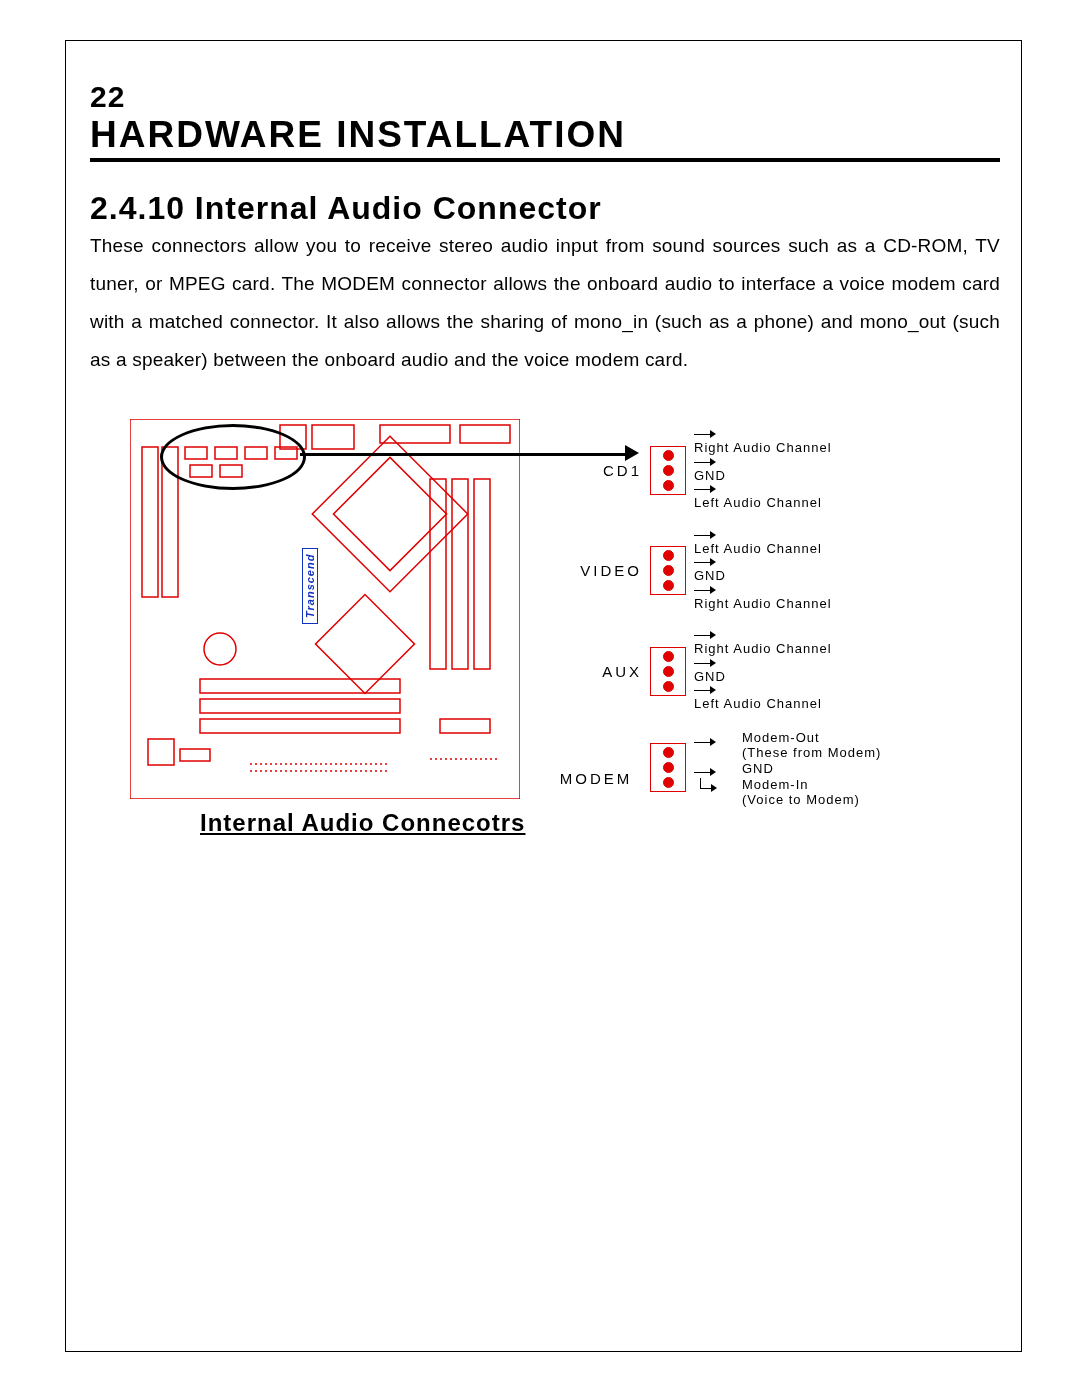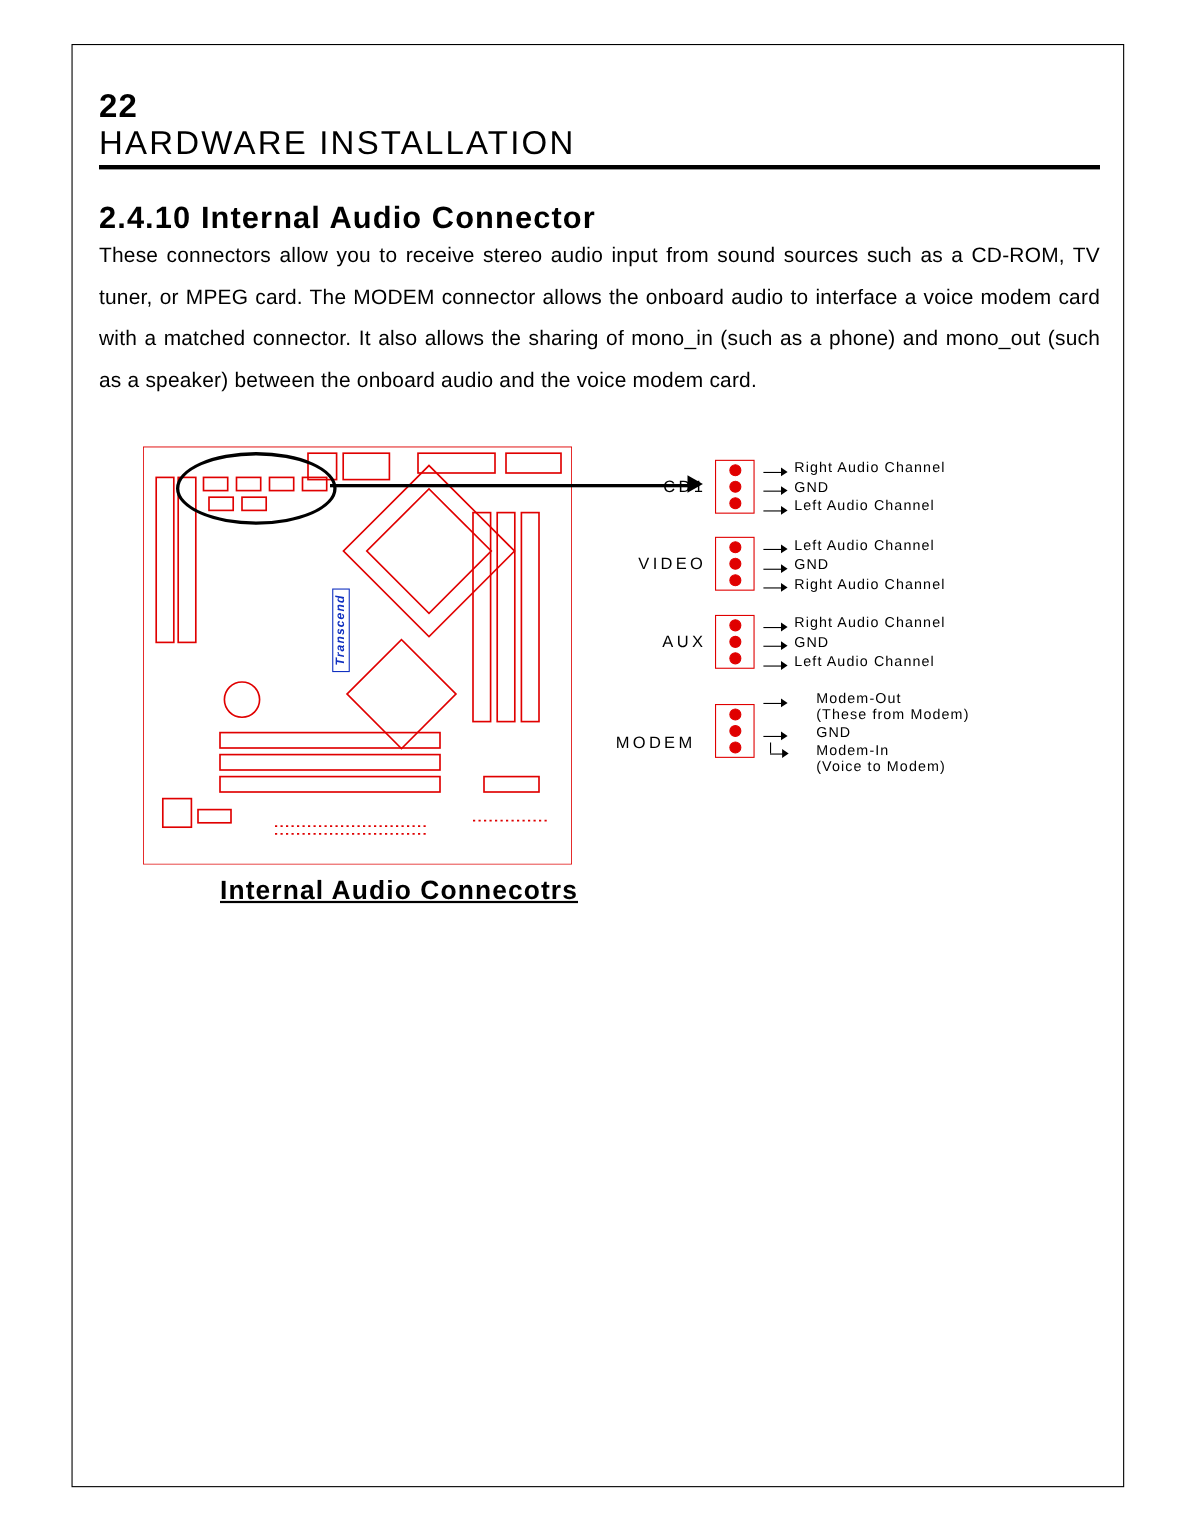--- a/index.html
+++ b/index.html
@@ -33,29 +33,29 @@
     margin-top: 10px;
     flex-direction: column;
   }
   .page-number {
     font-weight: 700;
     font-size: 30px;
     margin-right: 40px;
     letter-spacing: 1px;
   }
   .chapter-title {
-    font-weight: 400;
-    font-size: 30px;
+    font-weight: 700;
+    font-size: 37px;
     letter-spacing: 2px;
     flex: 1;
     text-align: right;
   }
   .section-heading {
     font-weight: 700;
-    font-size: 28px;
+    font-size: 32px;
     margin-top: 28px;
     letter-spacing: 1px;
   }
   .body-text {
     font-size: 19px;
     line-height: 2.0;
     margin-top: 0;
     text-align: justify;
     letter-spacing: 0.2px;
   }
@@ -128,21 +128,21 @@
     border: 1.5px solid #e00000;
     border-radius: 50%;
     background: #e00000;
   }
   .pin-labels {
     margin-left: 8px;
     font-size: 13px;
     line-height: 1.35;
     letter-spacing: 1px;
   }
-  .pin-labels .row { display:flex; align-items:flex-end; }
+  .pin-labels .row { display:flex; align-items:flex-start;flex-direction:column; }
   .arrow-right {
     width: 24px; height: 10px;
     position: relative;
     margin-right: 4px;
   }
   .arrow-right::before {
     content:'';
     position:absolute;
     top:50%; left:0;
     width:18px; border-top:1.5px solid #000;

